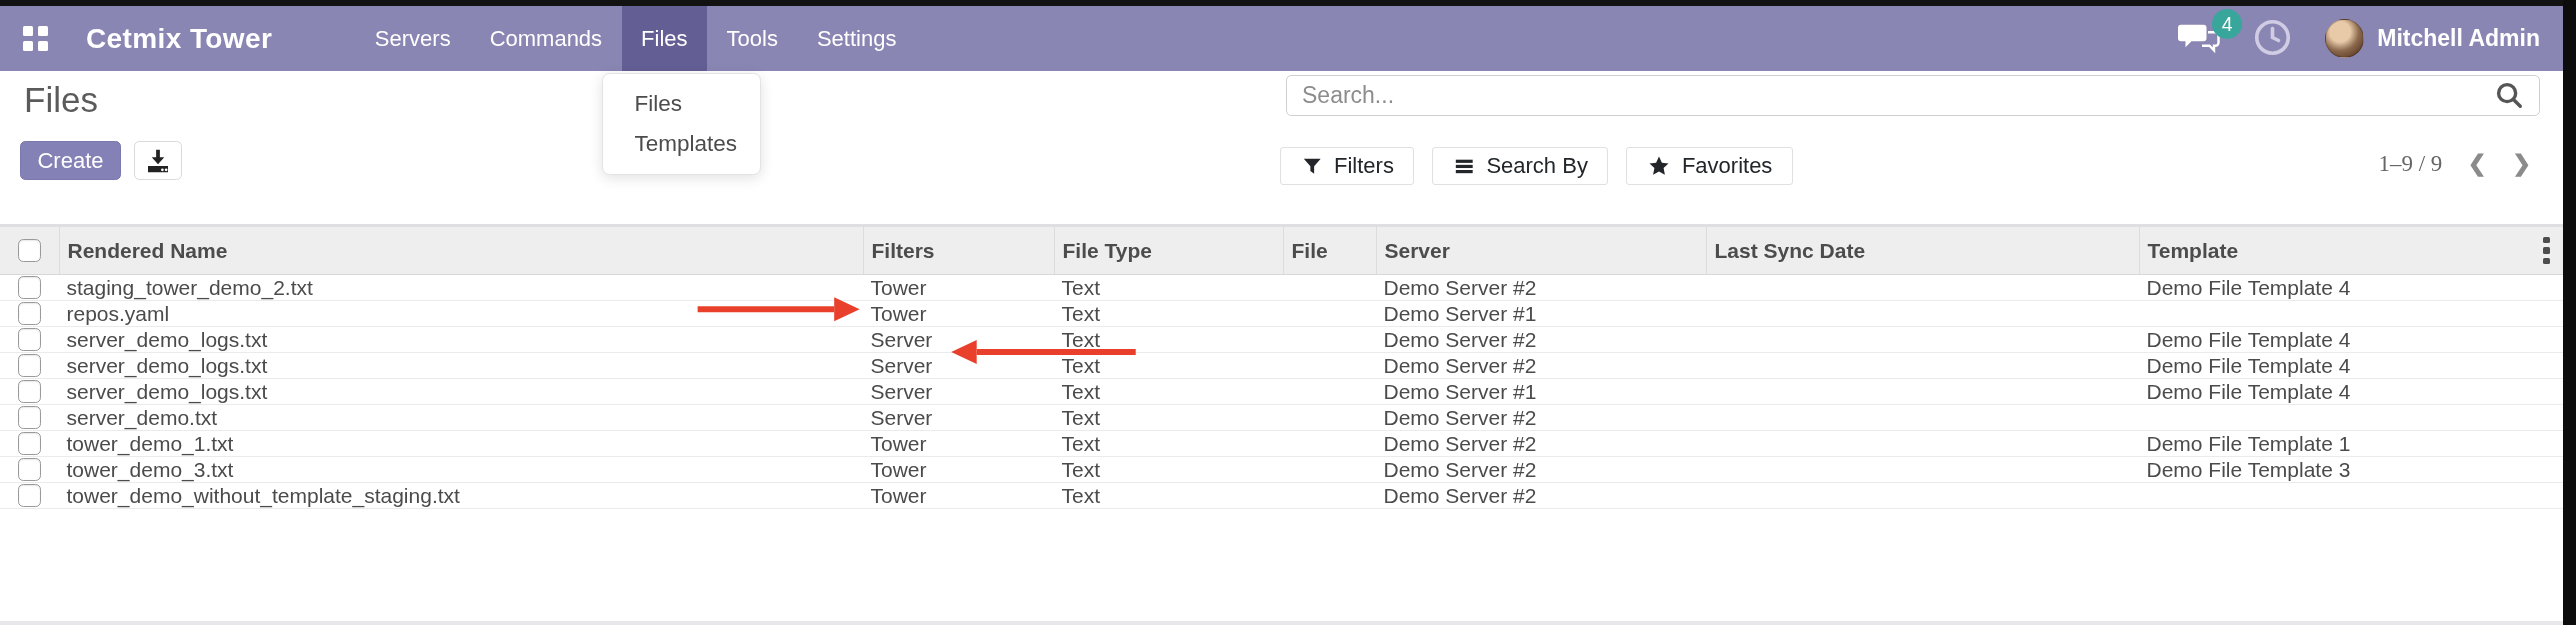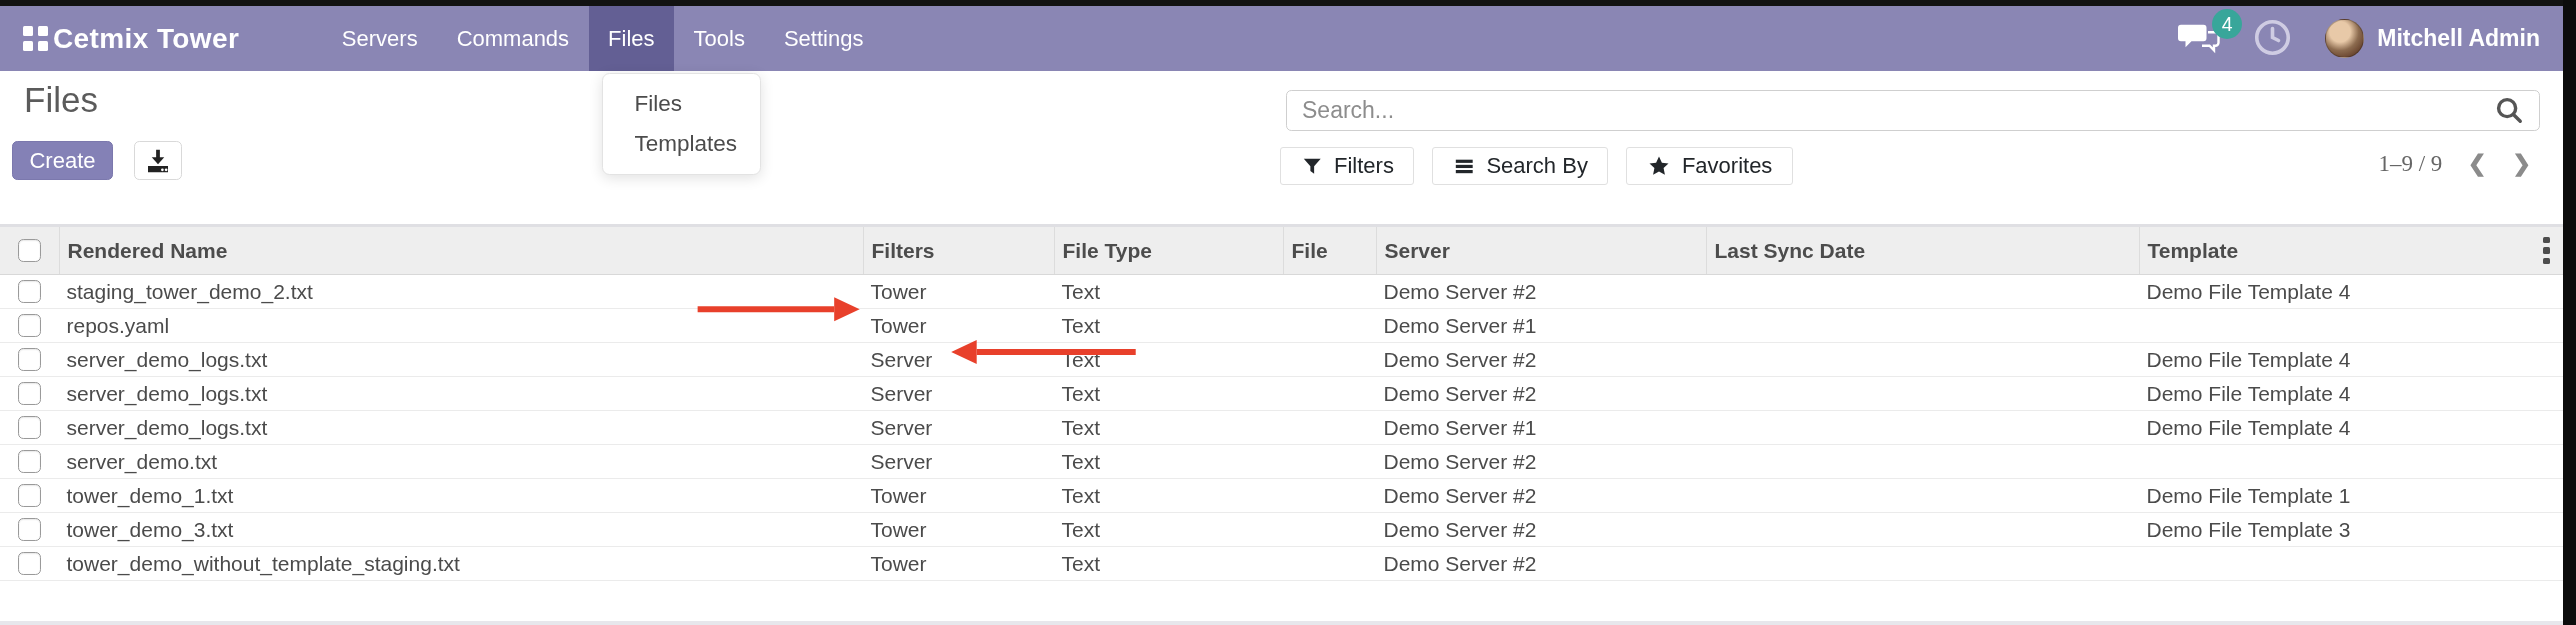--- a/index.html
+++ b/index.html
@@ -7,21 +7,21 @@
               font-family:"Liberation Sans", sans-serif; }
   #screen { position:relative; width:2576px; height:626px; background:#fff; }
 
   
   .top-strip { position:absolute; left:0; top:0; width:2576px; height:6px; background:#121212; z-index:40; }
   .navbar { position:absolute; left:0; top:6px; width:2576px; height:65px;
             background:#8a86b4; display:flex; align-items:center; color:#fff; z-index:30; }
   .apps-grid { width:25.5px; height:25.5px; margin-left:22.5px; display:grid;
                grid-template-columns:10.5px 10.5px; grid-template-rows:10.5px 10.5px; gap:4.5px; cursor:pointer; }
   .apps-grid span { background:#fff; border-radius:1.5px; }
-  .brand { font-size:28px; font-weight:bold; margin-left:5px; letter-spacing:0.4px; cursor:pointer; }
+  .brand { font-size:28px; font-weight:bold; margin-left:38px; letter-spacing:0.4px; cursor:pointer; }
   .nav-menu { display:flex; align-items:stretch; height:100%; margin-left:83px; }
   .nav-item { display:flex; align-items:center; padding:0 19.5px; font-size:22px; cursor:pointer; }
   .nav-item.active { background:#635f94; }
   .nav-right { margin-left:auto; display:flex; align-items:center; gap:33px; padding-right:36px; }
   .chat-wrap { position:relative; cursor:pointer; }
   .badge { position:absolute; top:-10.5px; right:-22.5px; min-width:30px; height:30px; border-radius:15px;
            background:#38a69a; color:#fff; font-size:19.5px; display:flex; align-items:center;
            justify-content:center; padding:0 6px; }
   .clock-icon { cursor:pointer; opacity:.85; }
   .user-menu { display:flex; align-items:center; gap:13.5px; cursor:pointer; }
@@ -31,27 +31,27 @@
   .user-name { font-size:23px; font-weight:600; }
 
   
   .dropdown { position:absolute; left:602px; top:73px; width:159px; z-index:50;
               background:#fff; border:0.8px solid #e3e3e3; border-radius:7.5px;
               box-shadow:0 3px 13.5px rgba(0,0,0,.12); padding:10.5px 0; }
   .dropdown-item { font-size:22.5px; color:#4c4c4c; padding:6.8px 0 6.8px 31.5px; cursor:pointer; }
 
   
   .page-title { position:absolute; left:24px; top:80px; font-size:35px; color:#5b5b5b; }
-  .btn-create { position:absolute; left:12px; top:141px; width:101px; height:39px;
+  .btn-create { position:absolute; left:20px; top:141px; width:101px; height:39px;
                 background:#8481b6; border:0.8px solid #7b78ad; border-radius:5.3px;
                 color:#fff; font-size:22px; cursor:pointer; }
   .btn-download { position:absolute; left:134px; top:141px; width:48px; height:39px;
                   background:#fff; border:0.8px solid #d9d9d9; border-radius:5.3px;
                   display:flex; align-items:center; justify-content:center; cursor:pointer; }
-  .search-box { position:absolute; left:1286px; top:90px; width:1254px; height:41px;
+  .search-box { position:absolute; left:1286px; top:75px; width:1254px; height:41px;
                 border:0.8px solid #cfcfcf; border-radius:5.3px; background:#fff; display:flex; align-items:center; }
   .search-box input { flex:1; border:none; outline:none; font-size:23px; color:#444;
                       padding:0 15px; background:transparent; font-family:"Liberation Sans", sans-serif; }
   .search-box input::placeholder { color:#8d8d8d; }
   .search-icon-btn { padding:0 13.5px; cursor:pointer; display:flex; align-items:center; }
   .view-btns { position:absolute; left:1280px; top:147px; display:flex; gap:18px; }
   .view-btn { height:38px; background:#fff; border:0.8px solid #e0e0e0; border-radius:3px;
               display:flex; align-items:center; gap:11px; padding:0 19.5px;
               font-size:22px; color:#22262a; cursor:pointer; white-space:nowrap; }
   .pager { position:absolute; right:45px; top:150px; display:flex; align-items:center; gap:25.5px;font-family:Liberation Serif, serif; }
@@ -63,21 +63,21 @@
   .lv-header { display:grid; grid-template-columns:59px 804px 191px 229px 93px 330px 433px 425px;
                height:51px; background:#eeeeee; border-top:3px solid #dfdfe3;
                border-bottom:0.8px solid #d8d8d8; position:relative;margin-top:27px; }
   .lv-header .hcell { display:flex; align-items:center; padding-left:7.5px; font-size:21px;
                       font-weight:bold; color:#4c4c4c; border-left:0.8px solid #dcdcdc; cursor:pointer; }
   .lv-header .hcell:first-child { border-left:none; justify-content:center; padding-left:0; }
   .col-toggle { position:absolute; right:9px; top:0; height:100%; display:flex; flex-direction:column;
                 justify-content:center; gap:3.8px; cursor:pointer; padding:0 4.5px; }
   .col-toggle i { width:6.8px; height:6.8px; background:#4d4d4d; border-radius:1.5px; display:block; }
   .lv-row { display:grid; grid-template-columns:59px 804px 191px 229px 93px 330px 433px 425px;
-            height:34px; border-bottom:1.5px solid #ebebeb; background:#fff; cursor:pointer; }
+            height:26px; border-bottom:1.5px solid #ebebeb; background:#fff; cursor:pointer; }
   .lv-row .cell { display:flex; align-items:center; padding-left:7.5px; font-size:21px; color:#4b4b4b;
                   overflow:hidden; white-space:nowrap; }
   .lv-row .cell.cb { justify-content:center; padding-left:0; }
   .cbx { width:22.5px; height:22.5px; border:1.5px solid #9a9a9a; border-radius:5.3px; background:#fff;
          appearance:none; -webkit-appearance:none; cursor:pointer; box-shadow:inset 0 0.8px 1.5px rgba(0,0,0,.12); }
   .bottom-strip { position:absolute; left:0; top:621px; width:2576px; height:4.5px; background:#e7e7ec; }
 
   
   .right-strip { position:absolute; right:0; top:0; width:12.8px; height:626px; background:#0c0c0c; z-index:60; }
   .annot { position:absolute; left:0; top:0; width:2576px; height:626px; pointer-events:none; z-index:20; }

